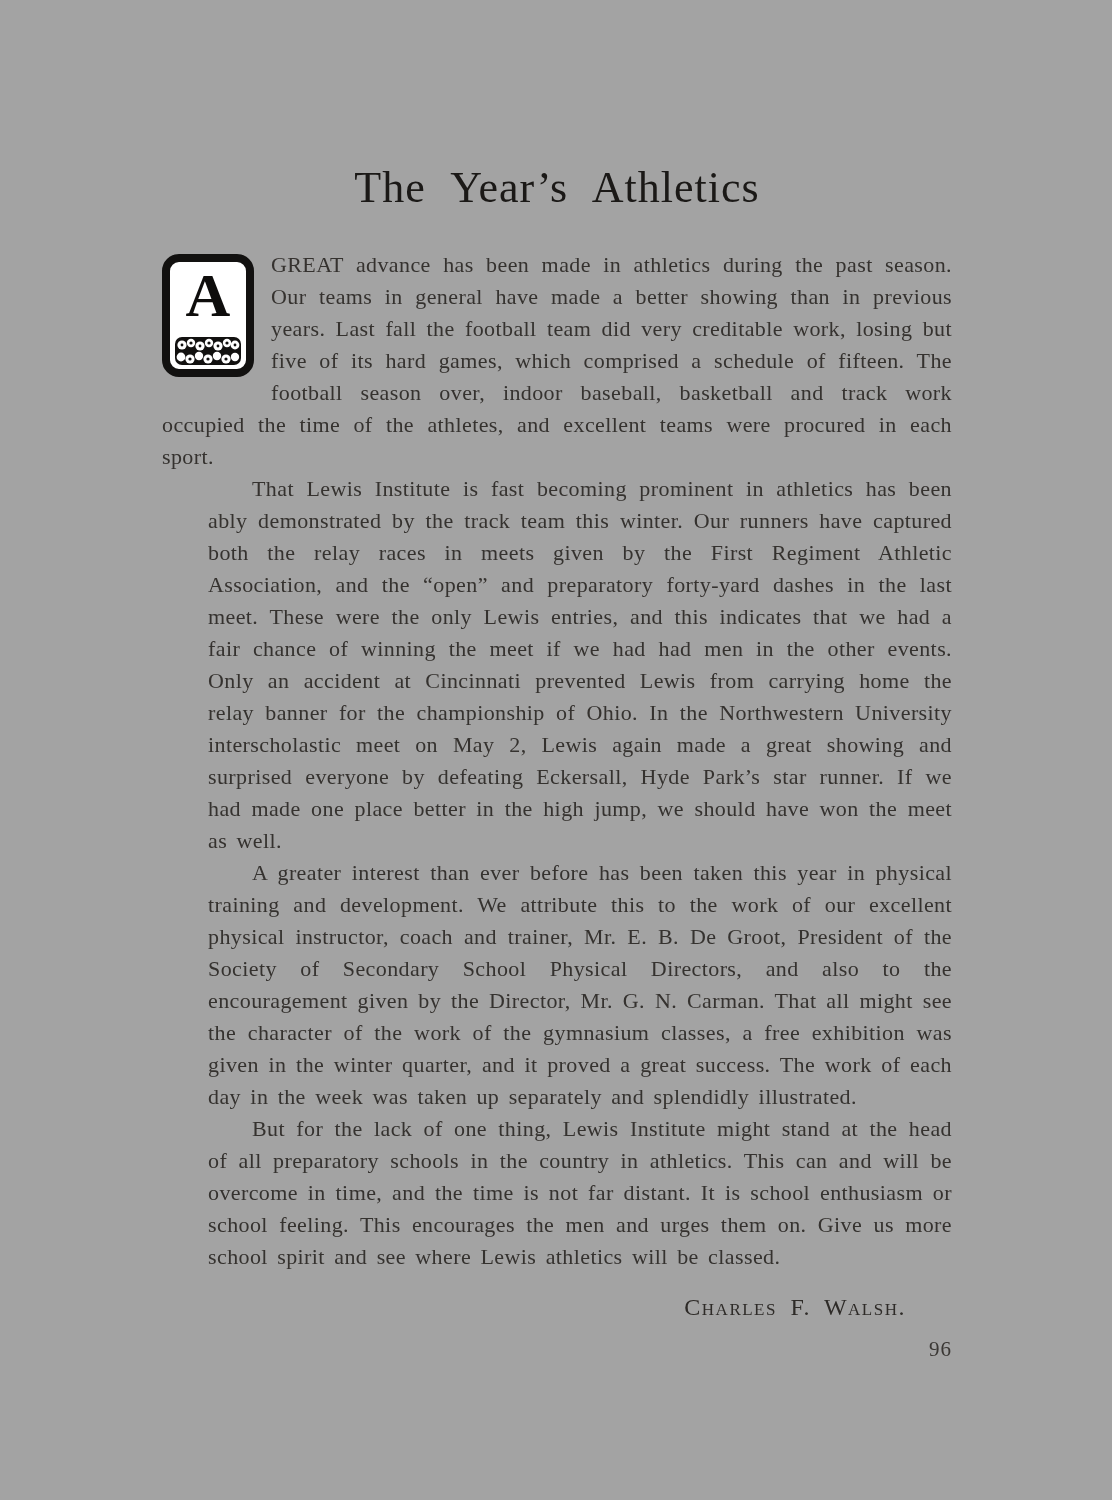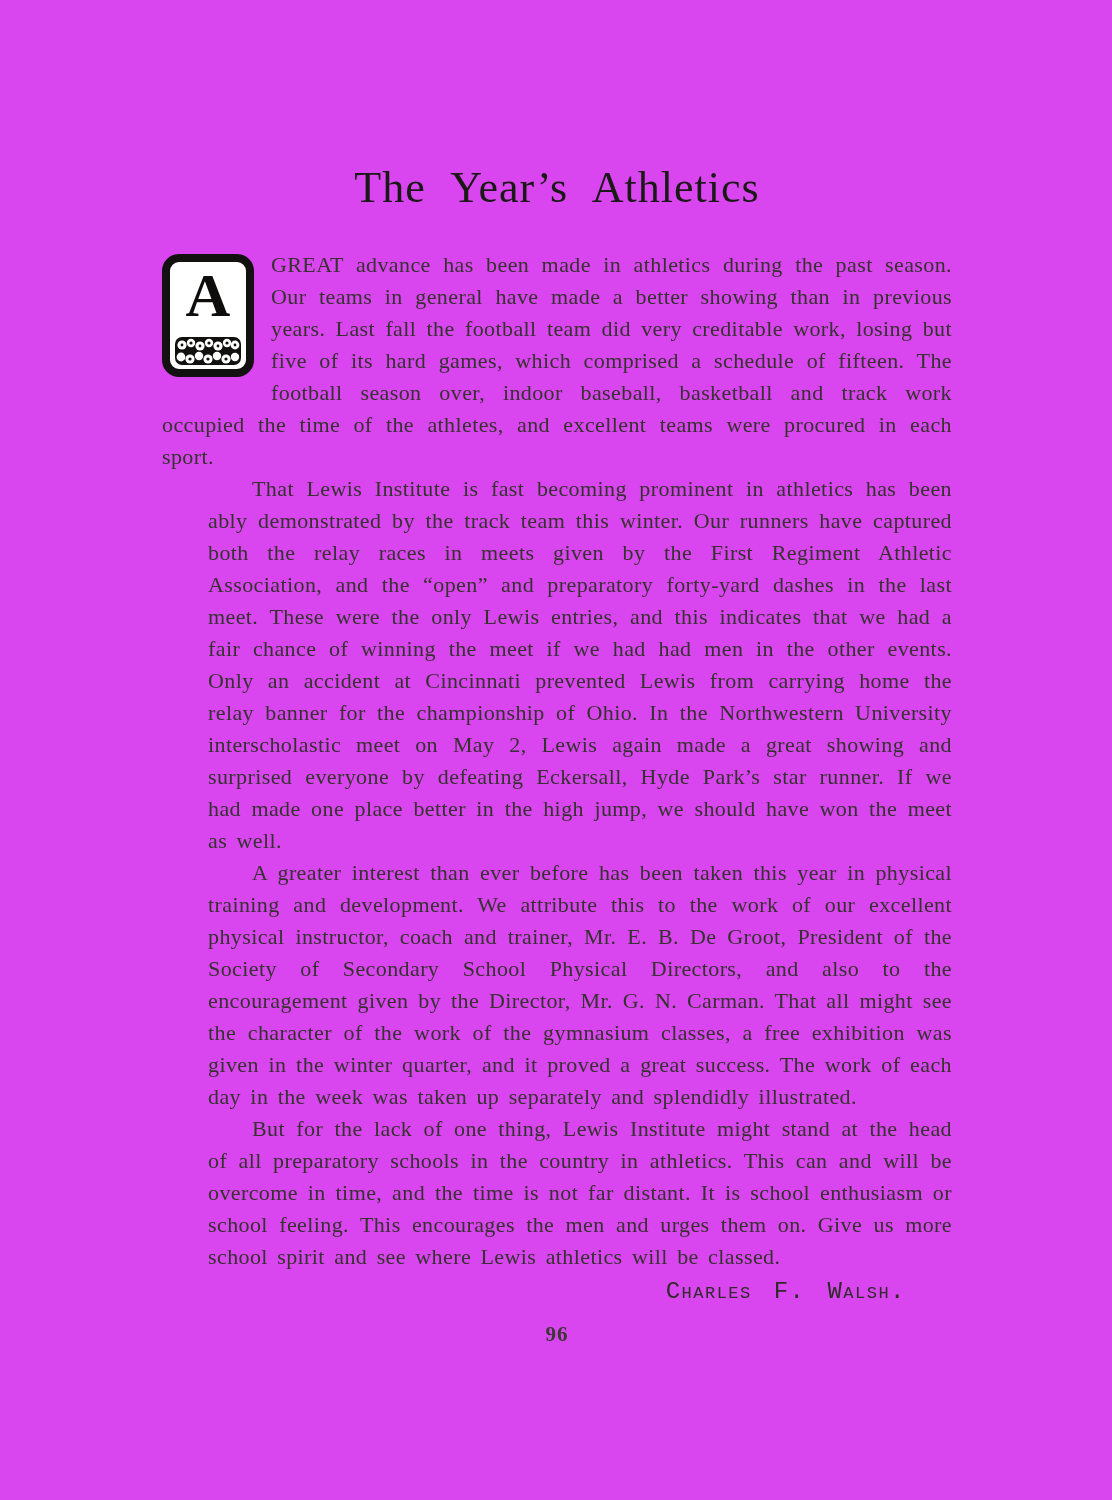--- a/index.html
+++ b/index.html
@@ -4,21 +4,21 @@
 <style>
   html, body {
     margin: 0;
     padding: 0;
     background: #ffffff;
   }
   .page {
     position: relative;
     width: 1112px;
     height: 1500px;
-    background: #d946ef;
+    background: #a3a3a3;
     overflow: hidden;
     font-family: "Liberation Serif", "DejaVu Serif", serif;
     color: #35322f;
   }
   .content {
     position: absolute;
     left: 162px;
     top: 162px;
     width: 790px;
   }
@@ -65,38 +65,36 @@
     font-weight: bold;
     color: #0e0d0c;
     font-family: "Liberation Serif", "DejaVu Serif", serif;
   }
   .dropcap-ornament {
     display: block;
     width: 66px;
     height: 28px;
   }
   .signature {
-    margin-top: 3px;
+    margin-top: 18px;
     text-align: right;
     padding-right: 46px;
     font-size: 24px;
     line-height: 32px;
     font-variant: small-caps;
     letter-spacing: 1.5px;
     word-spacing: 6px;
     color: #2e2b28;
-    font-family: Liberation Mono, monospace;
   }
   .page-number {
     margin-top: 14px;
-    text-align: center;
+    text-align: right;
     font-size: 21px;
     color: #3a3734;
     letter-spacing: 1px;
-    font-weight: bold;
   }
 </style>
 </head>
 <body>
 
 <div class="page">
   <div class="content">
 
     <h1 class="title">The Year’s Athletics</h1>
 

